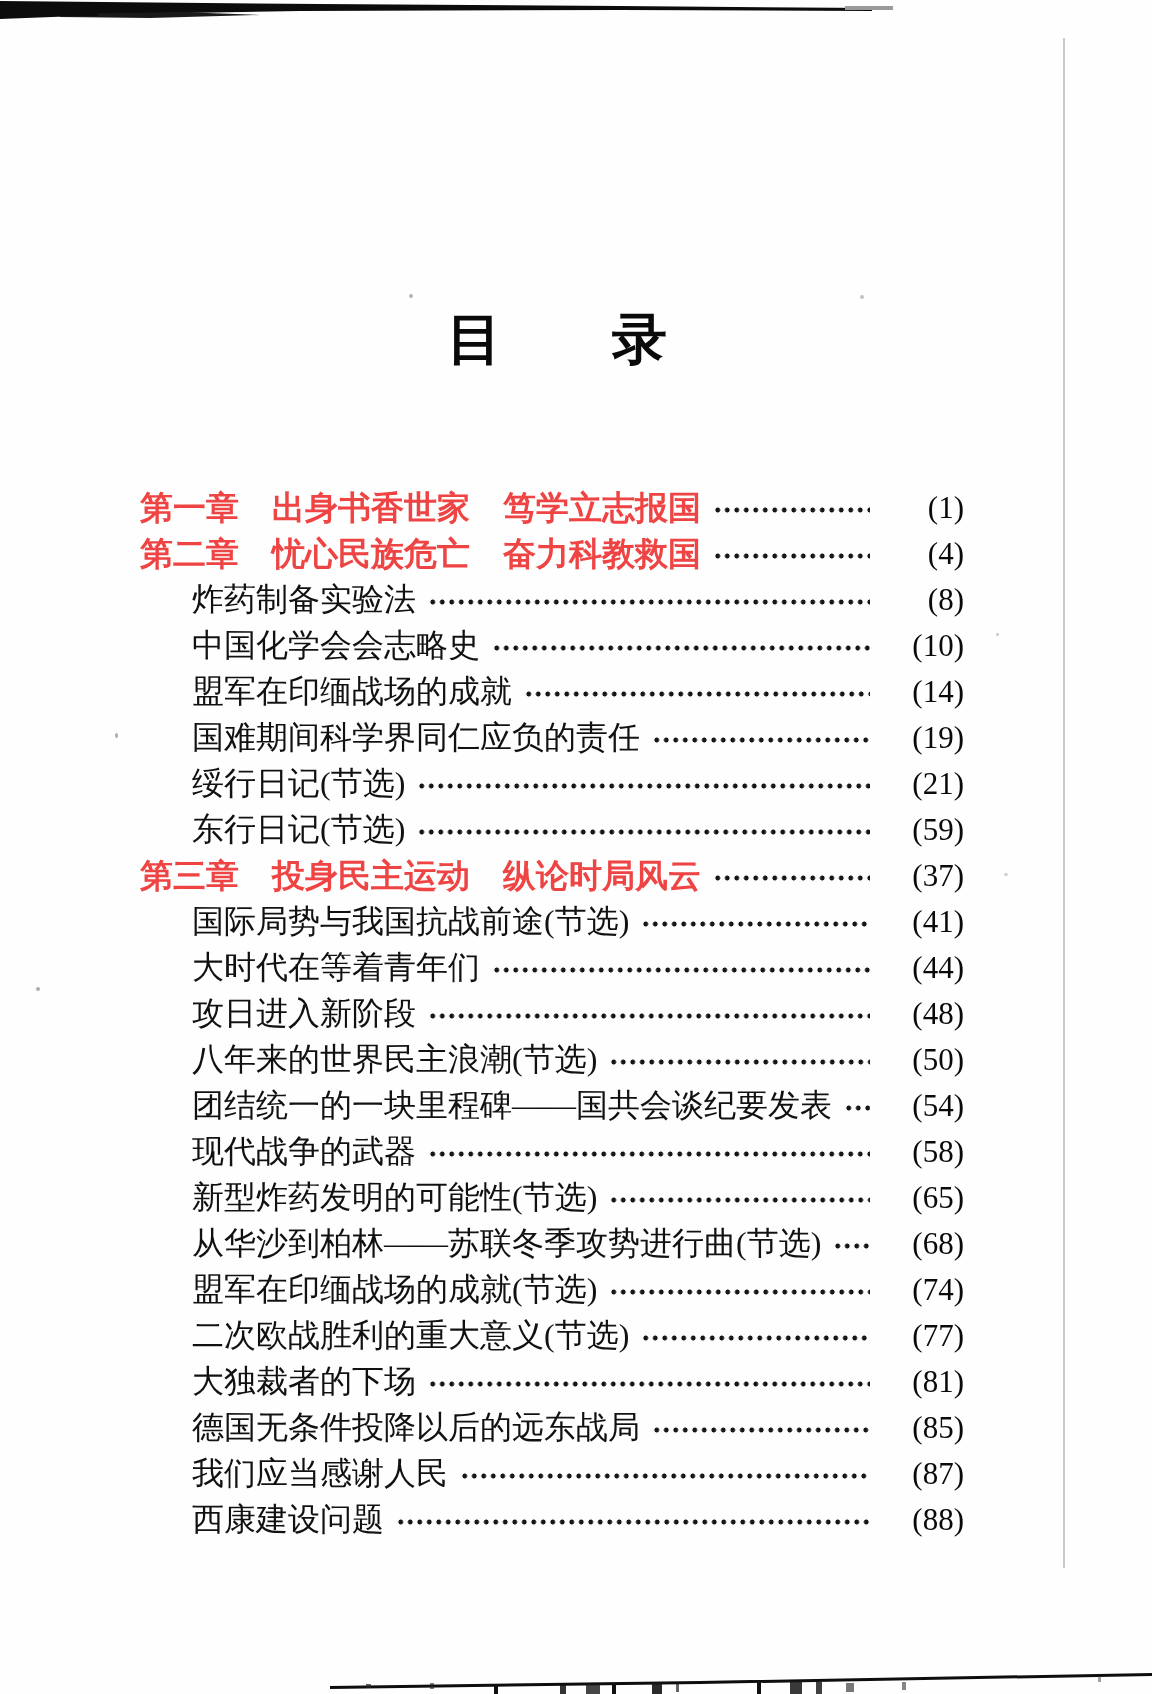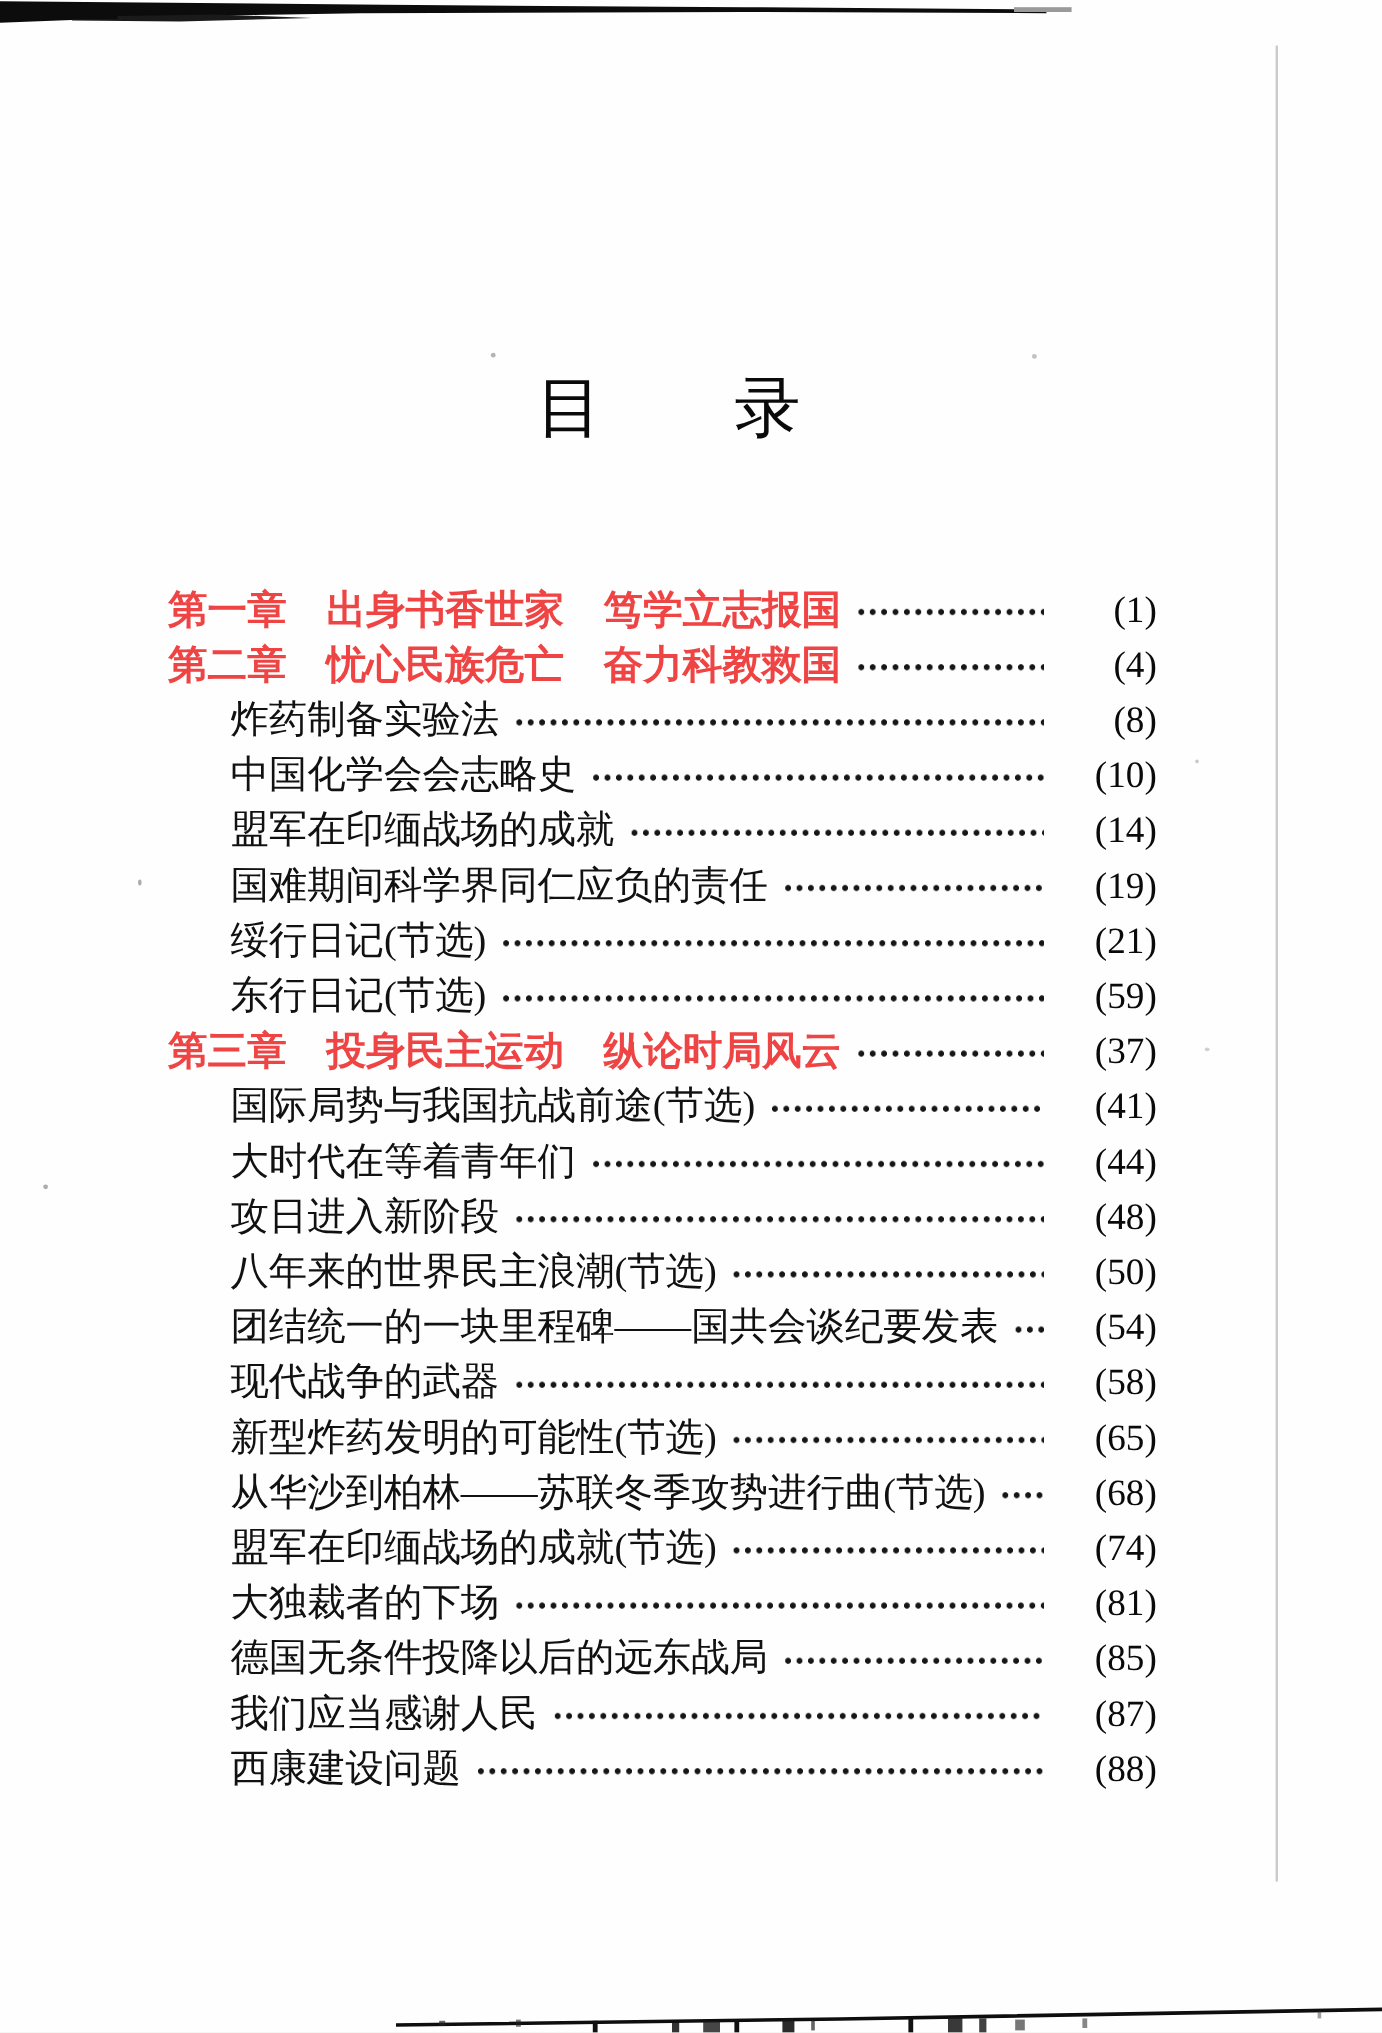--- a/index.html
+++ b/index.html
@@ -19,21 +19,21 @@
   .right-line{
     position:absolute;top:38px;left:1063px;width:2px;height:1530px;
     background:rgba(70,70,70,0.28);
   }
   .speck{position:absolute;background:#777;border-radius:50%;}
   
   .title{
     position:absolute;top:308px;left:0;width:1114px;
     margin:0;text-align:center;
     font-family:"Liberation Sans", sans-serif;
-    font-weight:400;
+    font-weight:700;
     font-size:55px;line-height:62px;
     color:#0a0a0a;
     white-space:pre;
   }
   
   .toc{
     position:absolute;top:485px;left:140px;width:824px;
   }
   .row{
     display:flex;align-items:center;
@@ -180,20 +180,25 @@
       </div>
       <div class="row article">
         <span class="t">从华沙到柏林——苏联冬季攻势进行曲(节选)</span>
         <span class="leader"></span>
         <span class="pg">(68)</span>
       </div>
       <div class="row article">
         <span class="t">盟军在印缅战场的成就(节选)</span>
         <span class="leader"></span>
         <span class="pg">(74)</span>
+      </div>
+      <div class="row article">
+        <span class="t">二次欧战胜利的重大意义(节选)</span>
+        <span class="leader"></span>
+        <span class="pg">(77)</span>
       </div>
       <div class="row article">
         <span class="t">大独裁者的下场</span>
         <span class="leader"></span>
         <span class="pg">(81)</span>
       </div>
       <div class="row article">
         <span class="t">德国无条件投降以后的远东战局</span>
         <span class="leader"></span>
         <span class="pg">(85)</span>

